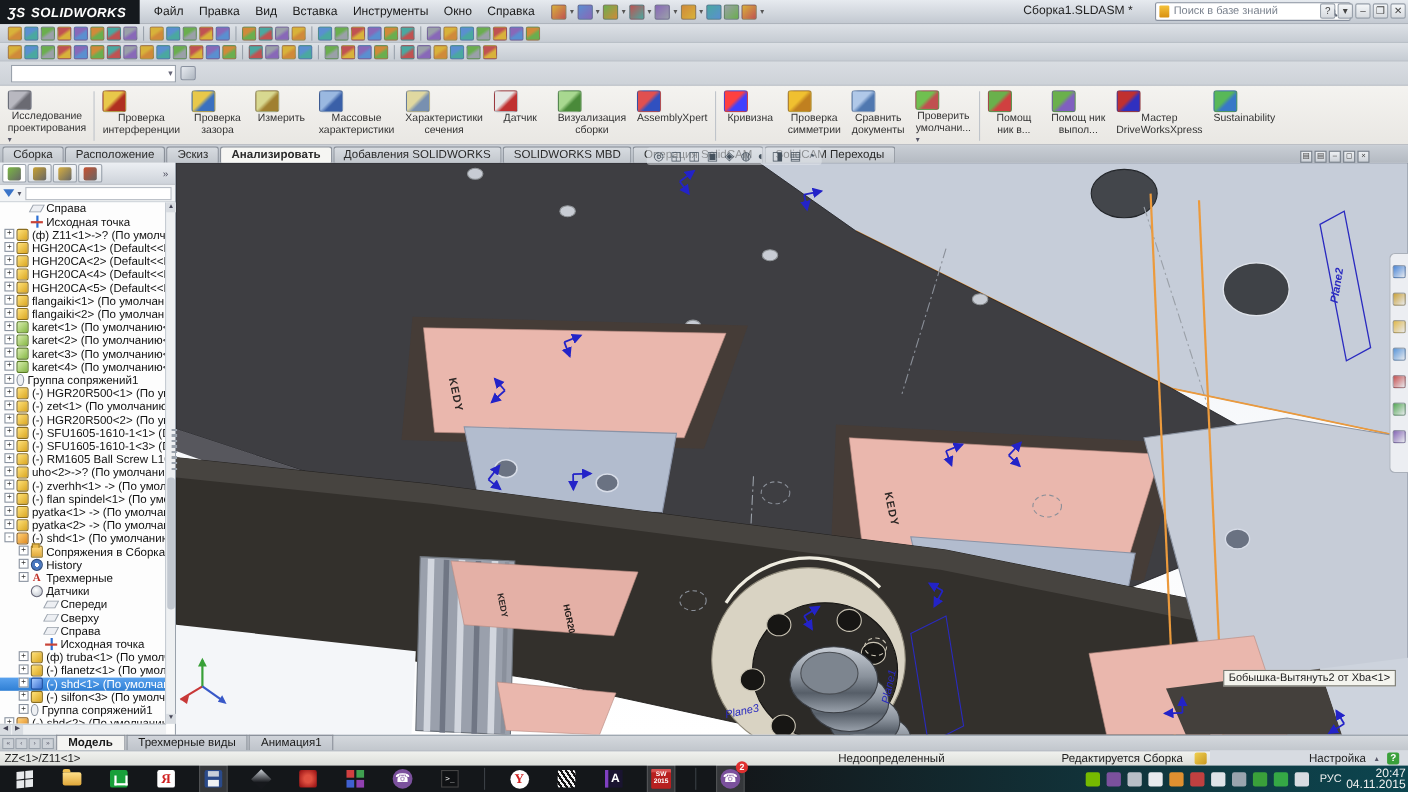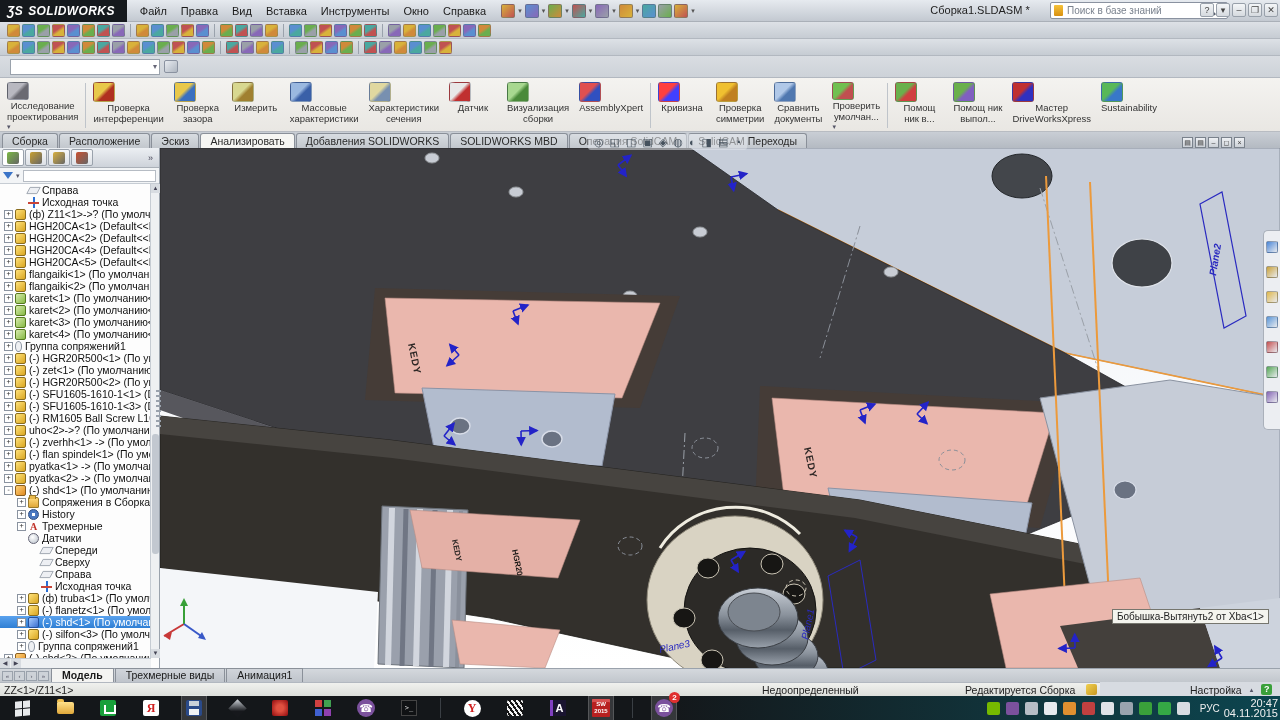--- a/index.html
+++ b/index.html
@@ -48,35 +48,35 @@
   .ric{width:22px;height:20px;border-radius:3px;margin-bottom:1px;border:1px solid rgba(70,80,95,.3)}
   .rlbl{font-size:9.5px;line-height:10.5px;text-align:center;color:#333;white-space:nowrap}
   .rcaret{font-size:7px;color:#556;margin-top:1px}
   .rsep{width:1px;background:#bfc4ca;margin:3px 2px}
 
   
   .tabbar{position:absolute;left:0;top:132px;width:1280px;height:16px;background:linear-gradient(#c9ced5,#b4bac2);
     display:flex;align-items:flex-end;padding-left:2px}
   .cm-tab{font-size:10.5px;padding:1px 9px;border:1px solid #8a9099;border-bottom:none;
     background:linear-gradient(#d8dce1,#c2c7cd);margin-right:1px;border-radius:3px 3px 0 0;color:#2a2a2a;white-space:nowrap}
-  .cm-tab.active{background:#f6f6f3;font-weight:normal}
+  .cm-tab.active{background:#f6f6f3;font-weight:bold}
 
   
   .lpanel{position:absolute;left:0;top:148px;width:160px;height:520px;background:#fdfdfd;border-right:1px solid #9aa2ac}
   .ptabs{height:20px;background:linear-gradient(#eceff3,#ced3da);display:flex;align-items:center;padding:1px 2px;gap:1px;border-bottom:1px solid #aab0b8}
   .ptab{width:22px;height:17px;border:1px solid #9aa2ac;border-radius:2px;display:flex;align-items:center;justify-content:center;background:linear-gradient(#f6f7f9,#dde1e6)}
   .ptab.active{background:#fff}
   .ptab .sq{width:12px;height:12px;border-radius:2px}
   .pmore{margin-left:auto;font-size:9px;color:#445;padding-right:4px}
   .filterrow{height:16px;display:flex;align-items:center;gap:3px;padding:1px 3px;background:#f2f4f6;border-bottom:1px solid #c6ccd3}
   .funnel{width:0;height:0;border-left:5px solid transparent;border-right:5px solid transparent;border-top:7px solid #3a74c8}
   .fcaret{font-size:7px;color:#556}
   .fbox{flex:1;height:12px;background:#fff;border:1px solid #b6bcc4}
   .tree{position:absolute;left:0;top:36px;width:151px;height:474px;overflow:hidden;background:#fdfdfd}
-  .trow{display:flex;align-items:center;height:12px;white-space:nowrap;font-size:10.5px;color:#111}
+  .trow{display:flex;align-items:flex-start;height:12px;white-space:nowrap;font-size:10.5px;color:#111}
   .trow.sel{background:linear-gradient(#5aa2ee,#2f7fd4);color:#fff}
   .exp{width:9px;height:9px;border:1px solid #8a93a0;background:#fff;color:#333;
     font:7px/7px "DejaVu Sans Mono",monospace;text-align:center;margin-right:2px;flex:none}
   .tic{width:11px;height:11px;margin-right:3px;flex:none;position:relative}
   .tic-part{background:linear-gradient(135deg,#ffe27a,#d9a520);border:1px solid #8a6d1f;border-radius:2px}
   .tic-asm{background:linear-gradient(135deg,#ffd27a,#e08a20);border:1px solid #8a5d1f;border-radius:2px}
   .tic-part-g{background:linear-gradient(135deg,#d8ecae,#85b843);border:1px solid #55791f;border-radius:2px}
   .tic-part-b{background:linear-gradient(135deg,#a8ccff,#3a6fd0);border:1px solid #24509f;border-radius:2px}
   .tic-plane{border:1px solid #9aa2ac;transform:skewX(-28deg) scaleY(.62);background:rgba(190,200,215,.25)}
   .tic-origin::before{content:"";position:absolute;left:5px;top:0;width:2px;height:11px;background:#2b6fd4}
@@ -351,21 +351,21 @@
       <div class="rlbl">симметрии</div>
     </div>
     <div class="rbtn">
       <span class="ric" style="background: linear-gradient(135deg, rgb(176, 200, 232) 45%, rgb(80, 120, 176) 60%);"></span>
       <div class="rlbl">Сравнить</div>
       <div class="rlbl">документы</div>
     </div>
     <div class="rbtn">
       <span class="ric" style="background: linear-gradient(135deg, rgb(112, 192, 80) 45%, rgb(192, 80, 80) 60%);"></span>
       <div class="rlbl">Проверить</div>
-      <div class="rlbl">умолчан...</div>
+      <div class="rlbl">умолчани...</div>
       <span class="rcaret">▾</span>
     </div>
     <div class="rsep"></div>
     <div class="rbtn">
       <span class="ric" style="background: linear-gradient(135deg, rgb(106, 176, 76) 45%, rgb(208, 64, 64) 60%);"></span>
       <div class="rlbl">Помощ</div>
       <div class="rlbl">ник в...</div>
     </div>
     <div class="rbtn">
       <span class="ric" style="background: linear-gradient(135deg, rgb(106, 176, 76) 45%, rgb(128, 96, 192) 60%);"></span>

